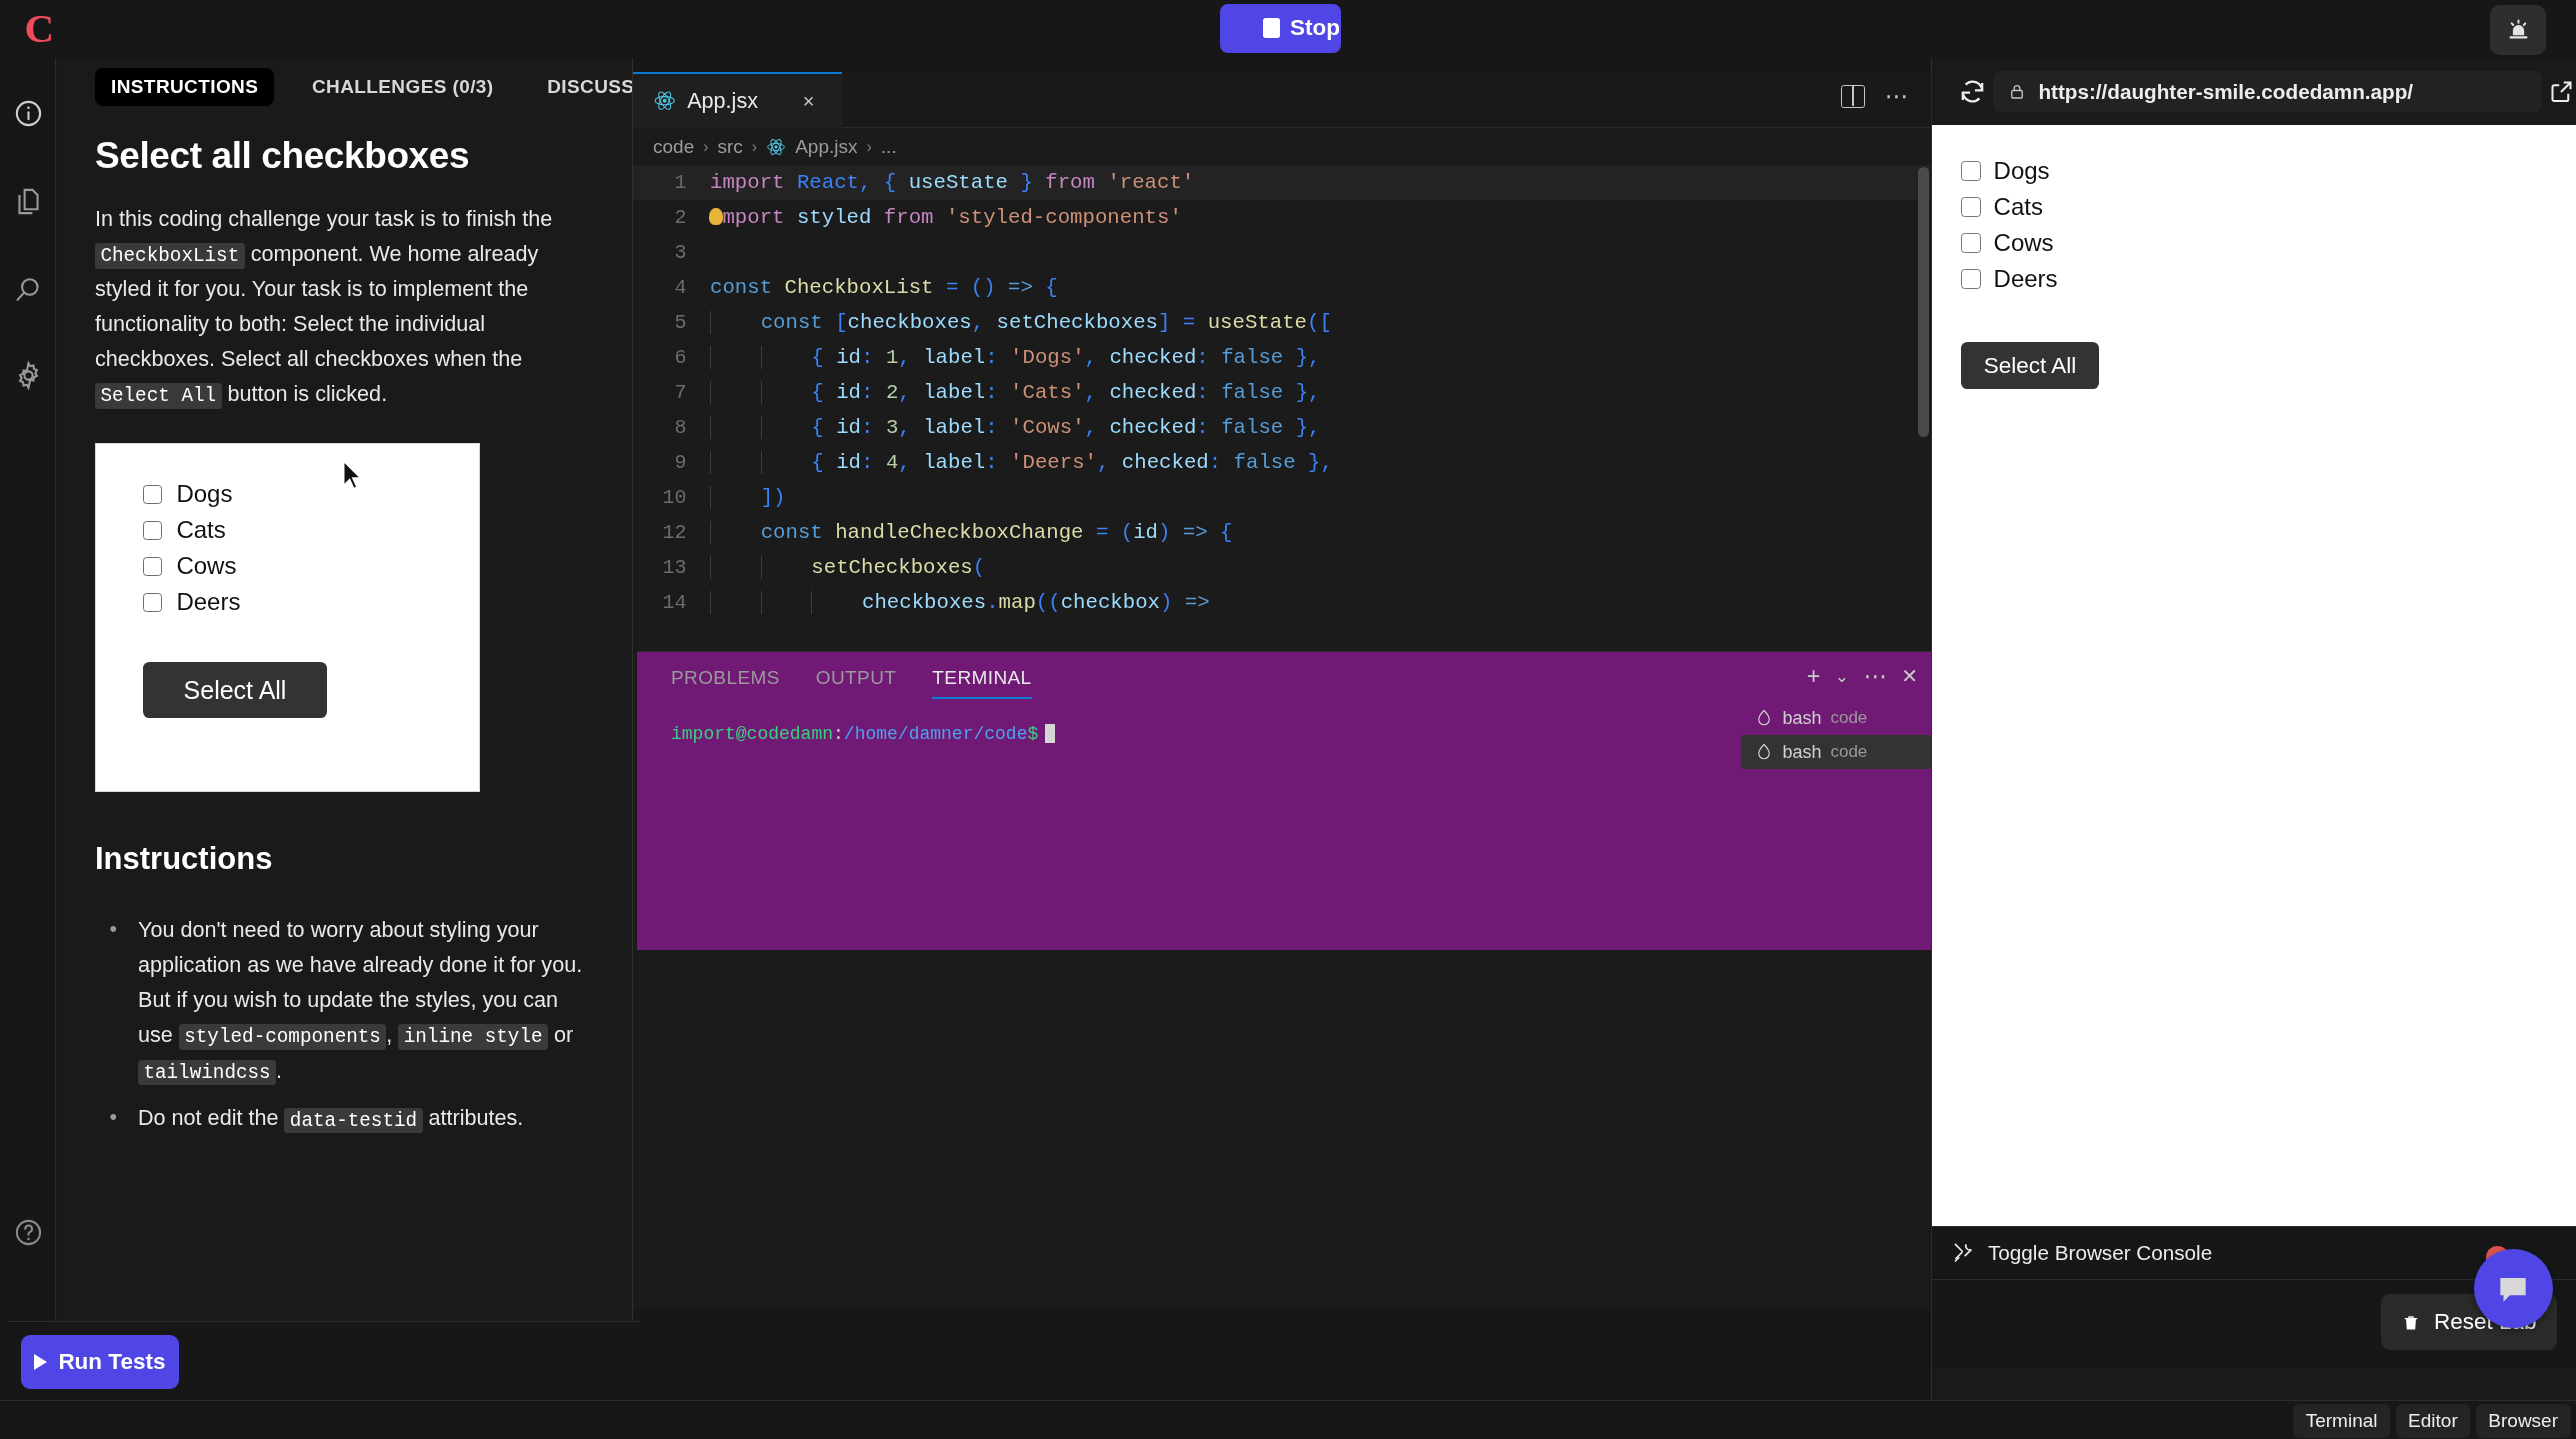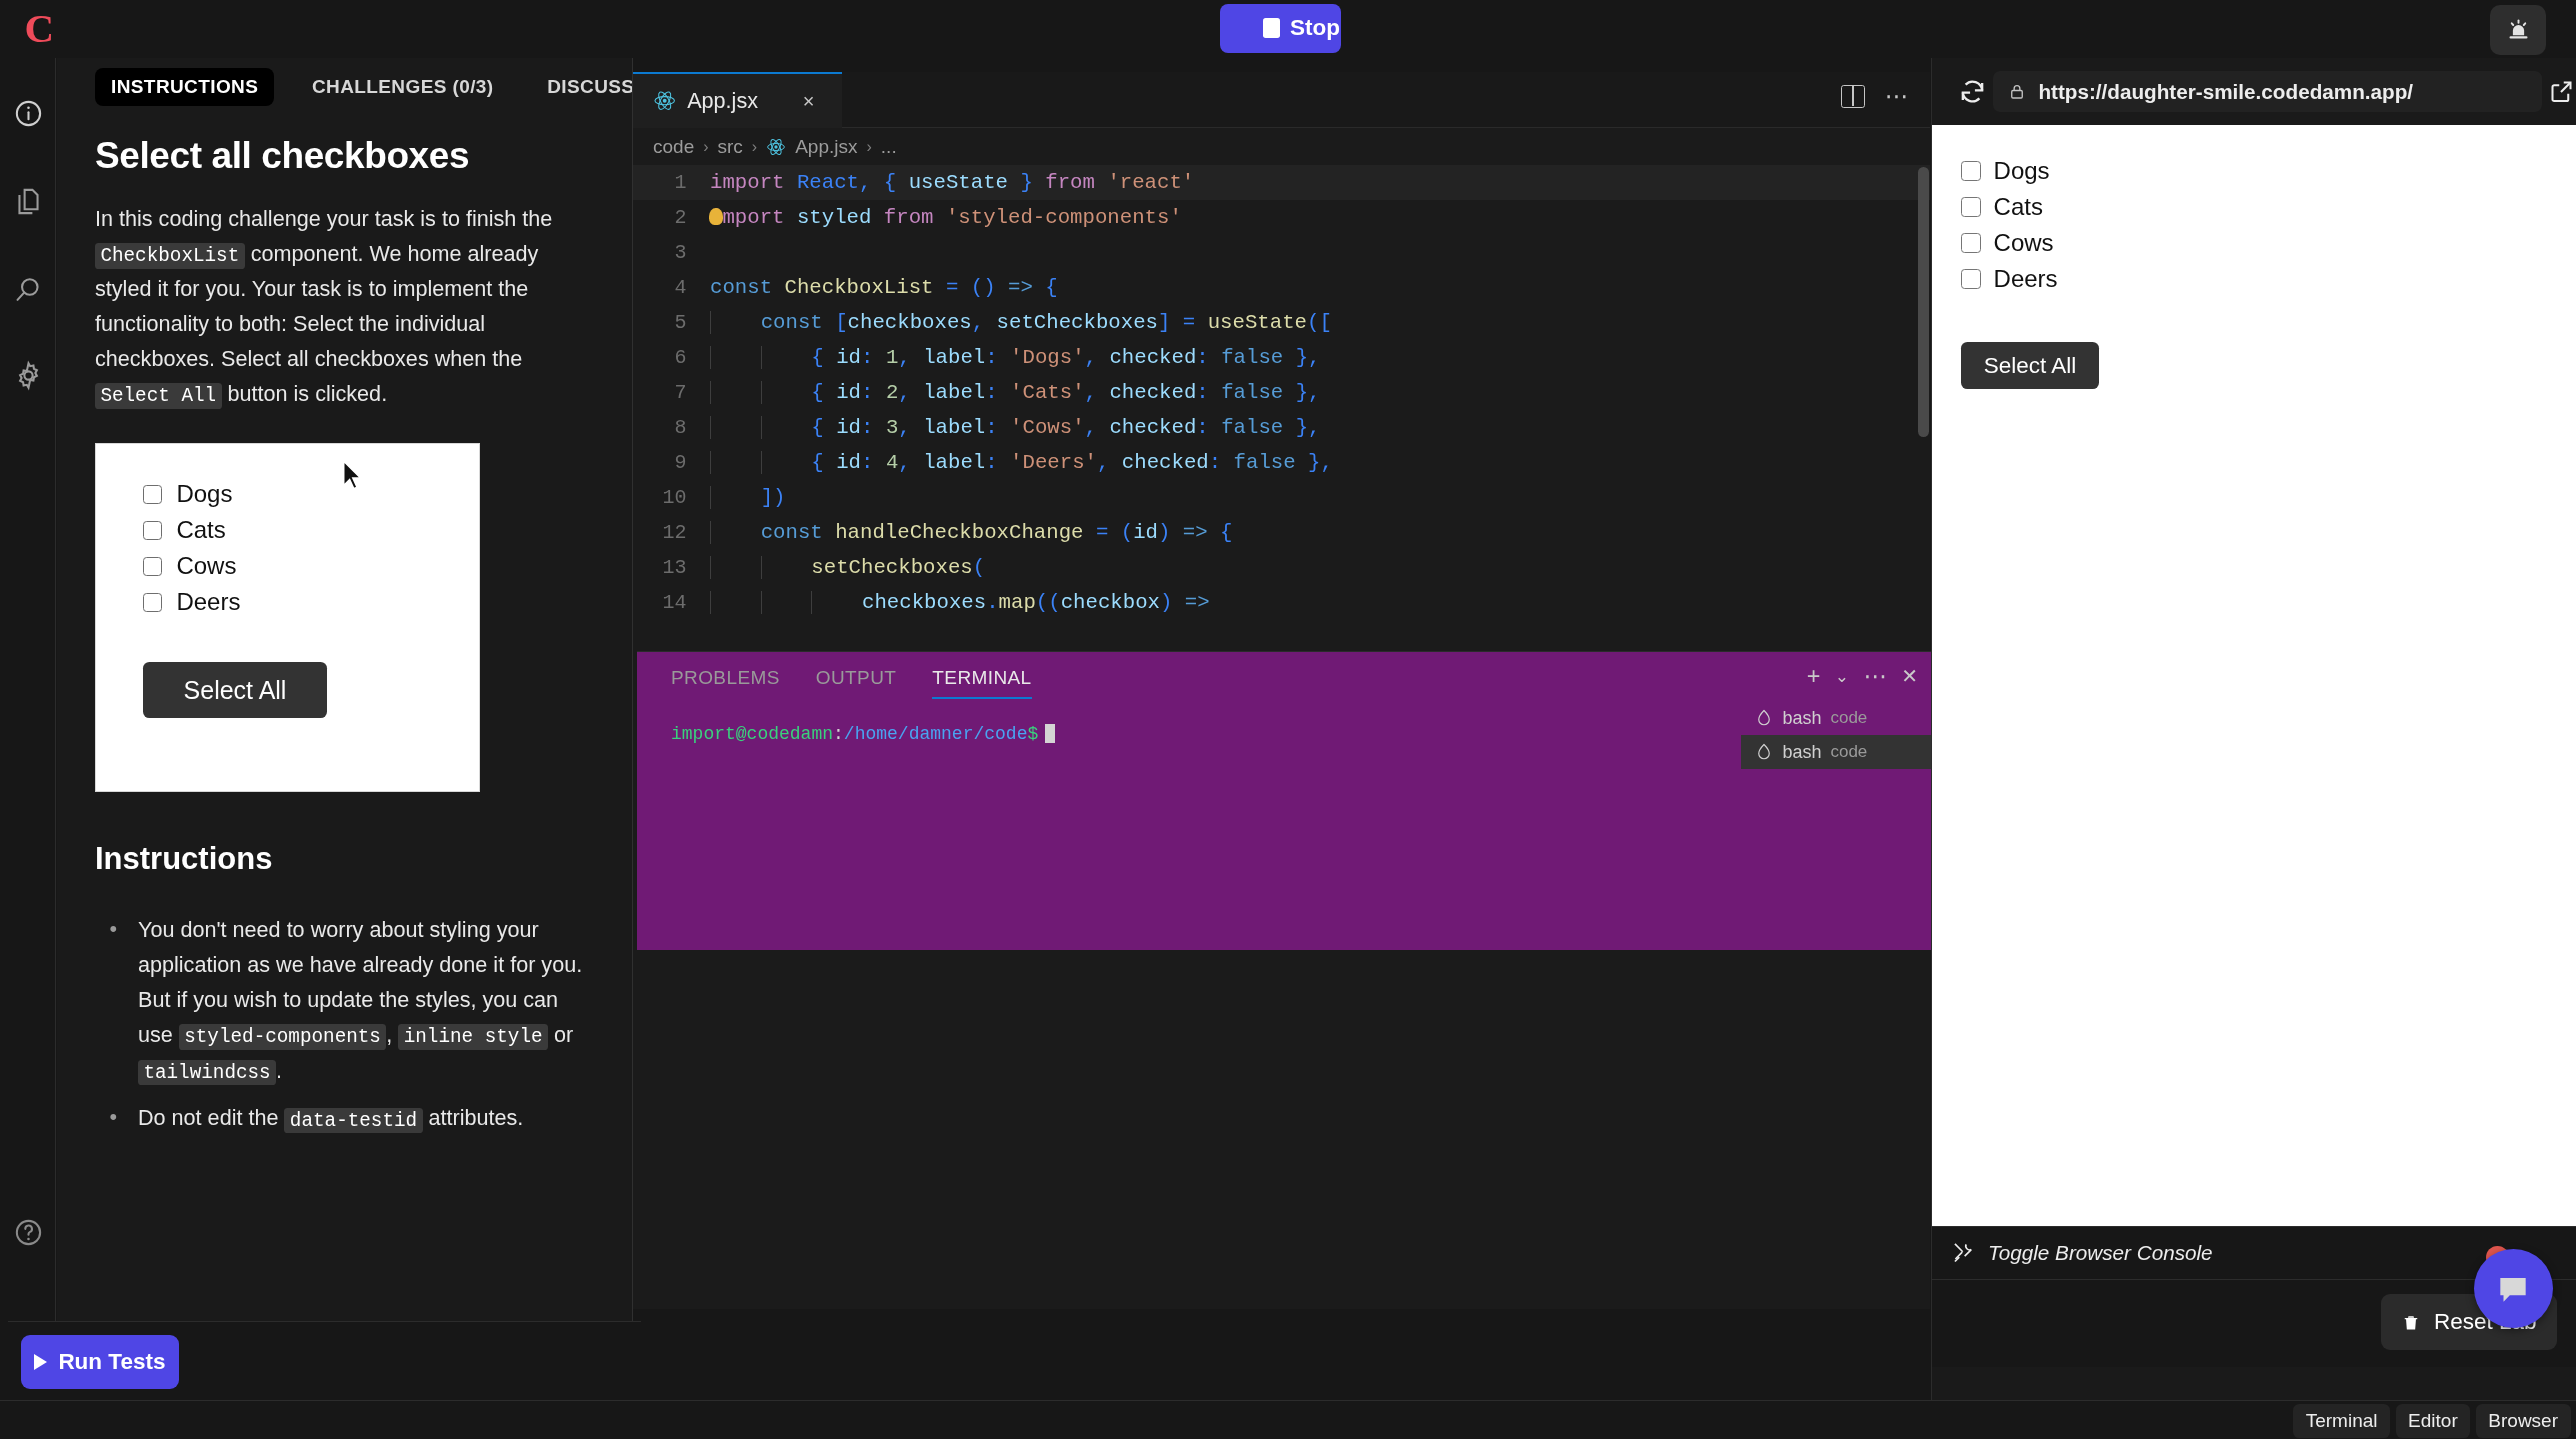--- a/index.html
+++ b/index.html
@@ -264,21 +264,21 @@
     margin-top: 41px; width: 138px; height: 47px;
     background: #333; color: #fff; border: none; border-radius: 6.3px;
     font-size: 22.5px; cursor: pointer;
   }
   .console-bar {
     position: absolute; left: 0; top: 1168px; width: 645px; height: 53px;
     background: #171717; border-top: 0.9px solid #2c2c2c;
     display: flex; align-items: center; gap: 12.6px; padding-left: 20px;
     cursor: pointer;
   }
-  .console-bar .lbl { color: #ededed; font-size: 20.7px; font-style: italic; }
+  .console-bar .lbl { color: #ededed; font-size: 20.7px; }
   .reset-zone {
     position: absolute; left: 0; top: 1221px; width: 645px; height: 88px;
     background: #171717; border-top: 0.9px solid #2c2c2c;
   }
   .reset-btn {
     position: absolute; right: 20px; top: 14.4px; width: 176px; height: 56px;
     background: #2b2b2b; border: none; border-radius: 9px; cursor: pointer;
     display: flex; align-items: center; justify-content: center; gap: 12.6px;
     color: #fff; font-size: 22.5px;
   }

